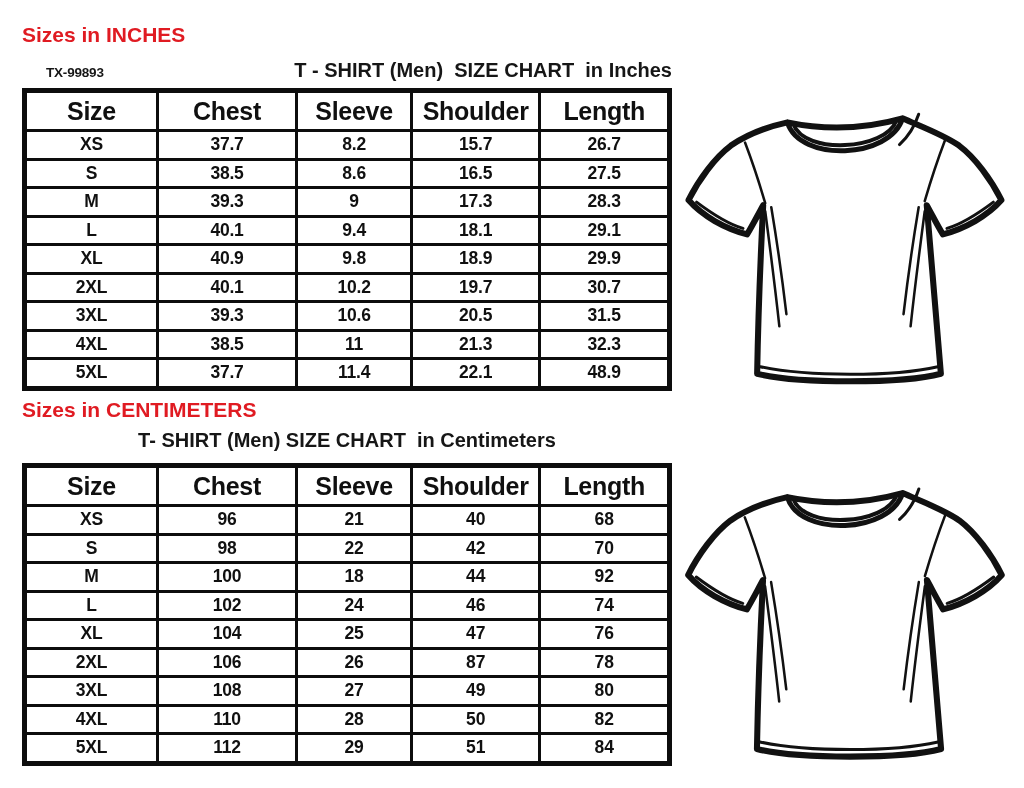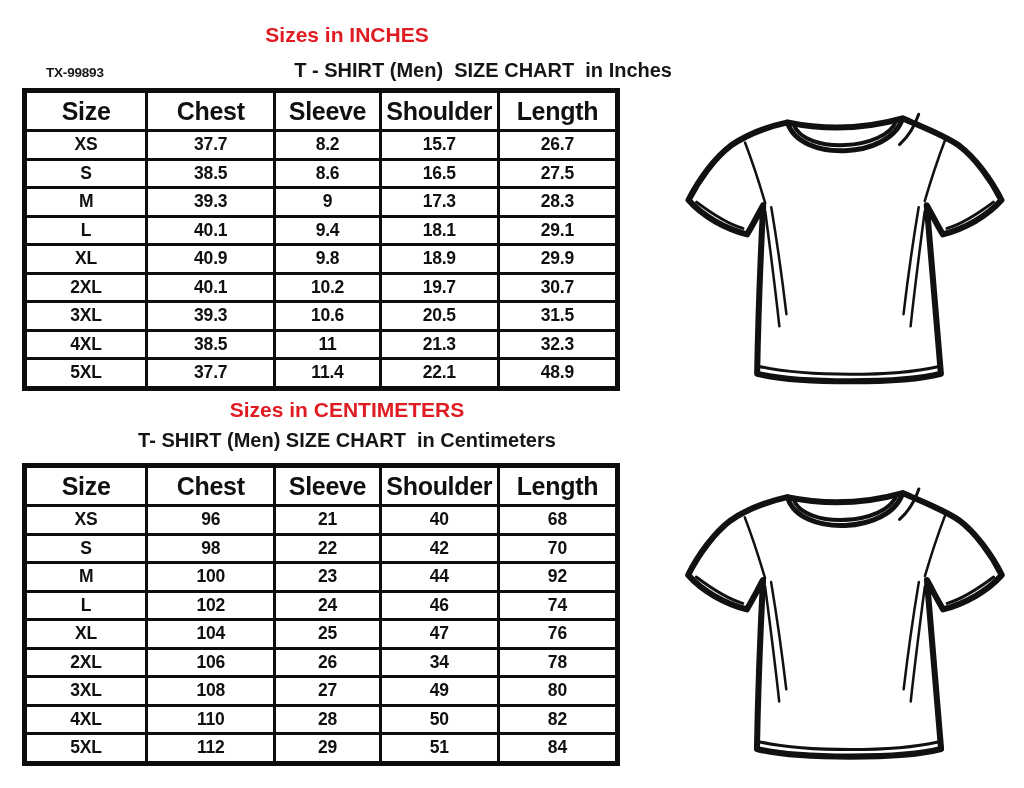--- a/index.html
+++ b/index.html
@@ -9,21 +9,21 @@
     height: 788px;
     background: #ffffff;
     font-family: "Liberation Sans", sans-serif;
     color: #101010;
     overflow: hidden;
   }
   .red-title {
     position: absolute;
     left: 22px;
     width: 650px;
-    text-align: center;
+    text-align: left;
     color: #e01b22;
     font-size: 21px;
     font-weight: 700;
     white-space: pre;
   }
   .black-title {
     position: absolute;
     left: 22px;
     width: 650px;
     text-align: center;
@@ -42,21 +42,21 @@
     letter-spacing: -0.2px;
   }
   #red-title-inches { top: 23px; }
   #title-inches     { top: 59px; text-align: right; }
   #red-title-cm     { top: 398px; }
   #title-cm         { top: 429px; }
 
   table.size-table {
     position: absolute;
     left: 22px;
-    width: 598px;
+    width: 650px;
     border-collapse: collapse;
     table-layout: fixed;
     background: #ffffff;
     border: 5px solid #0d0d0d;
   }
   #table-inches { top: 88px; }
   #table-cm     { top: 463px; }
 
   .size-table col:nth-child(1) { width: 20.6%; }
   .size-table col:nth-child(2) { width: 21.6%; }
@@ -255,21 +255,21 @@
         <tr>
           <td>S</td>
           <td>98</td>
           <td>22</td>
           <td>42</td>
           <td>70</td>
         </tr>
         <tr>
           <td>M</td>
           <td>100</td>
-          <td>23</td>
+          <td>18</td>
           <td>44</td>
           <td>92</td>
         </tr>
         <tr>
           <td>L</td>
           <td>102</td>
           <td>24</td>
           <td>46</td>
           <td>74</td>
         </tr>
@@ -277,21 +277,21 @@
           <td>XL</td>
           <td>104</td>
           <td>25</td>
           <td>47</td>
           <td>76</td>
         </tr>
         <tr>
           <td>2XL</td>
           <td>106</td>
           <td>26</td>
-          <td>34</td>
+          <td>87</td>
           <td>78</td>
         </tr>
         <tr>
           <td>3XL</td>
           <td>108</td>
           <td>27</td>
           <td>49</td>
           <td>80</td>
         </tr>
         <tr>

